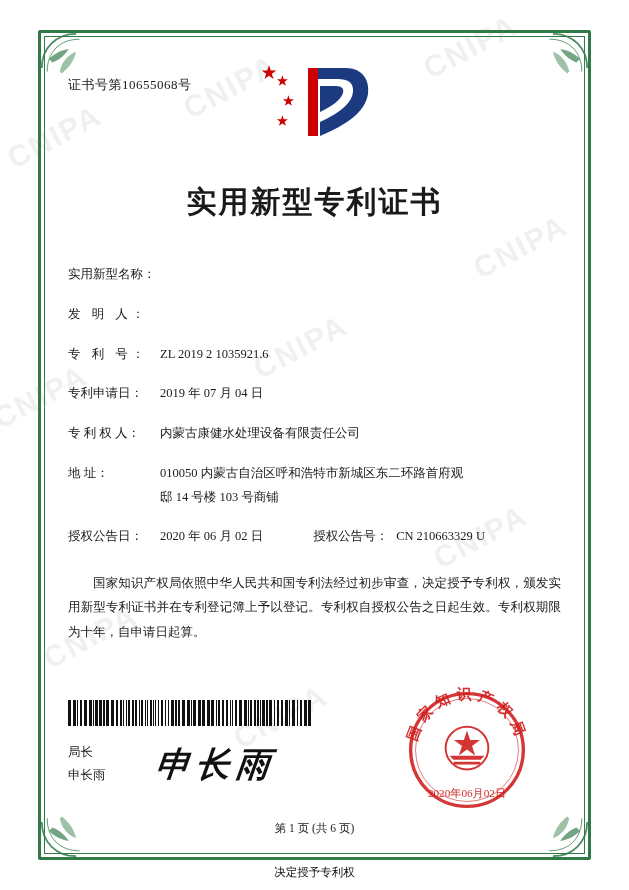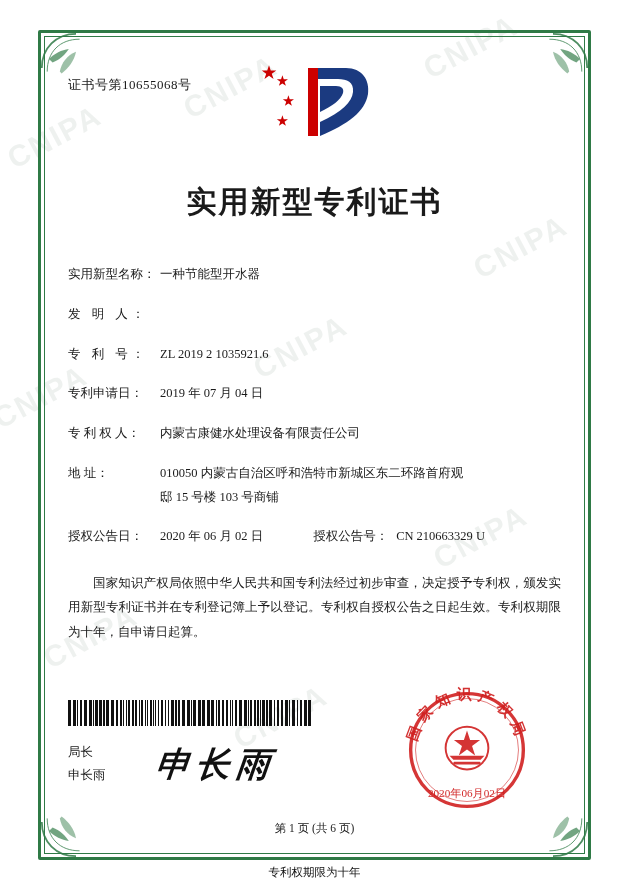--- a/index.html
+++ b/index.html
@@ -304,21 +304,20 @@
     <div class="qr">
       <div class="qrgrid" id="qrgrid"><i></i><i></i><i></i><i></i><i></i><i></i><i></i><i style="background: rgb(255, 255, 255);"></i><i style="background: rgb(255, 255, 255);"></i><i></i><i style="background: rgb(255, 255, 255);"></i><i></i><i style="background: rgb(255, 255, 255);"></i><i style="background: rgb(255, 255, 255);"></i><i></i><i></i><i></i><i></i><i></i><i></i><i></i><i></i><i style="background: rgb(255, 255, 255);"></i><i style="background: rgb(255, 255, 255);"></i><i style="background: rgb(255, 255, 255);"></i><i style="background: rgb(255, 255, 255);"></i><i style="background: rgb(255, 255, 255);"></i><i></i><i style="background: rgb(255, 255, 255);"></i><i style="background: rgb(255, 255, 255);"></i><i></i><i></i><i></i><i></i><i style="background: rgb(255, 255, 255);"></i><i></i><i style="background: rgb(255, 255, 255);"></i><i style="background: rgb(255, 255, 255);"></i><i style="background: rgb(255, 255, 255);"></i><i style="background: rgb(255, 255, 255);"></i><i style="background: rgb(255, 255, 255);"></i><i></i><i></i><i style="background: rgb(255, 255, 255);"></i><i></i><i></i><i></i><i style="background: rgb(255, 255, 255);"></i><i></i><i style="background: rgb(255, 255, 255);"></i><i></i><i></i><i></i><i></i><i style="background: rgb(255, 255, 255);"></i><i style="background: rgb(255, 255, 255);"></i><i></i><i style="background: rgb(255, 255, 255);"></i><i></i><i></i><i></i><i style="background: rgb(255, 255, 255);"></i><i></i><i></i><i style="background: rgb(255, 255, 255);"></i><i></i><i></i><i></i><i style="background: rgb(255, 255, 255);"></i><i></i><i style="background: rgb(255, 255, 255);"></i><i style="background: rgb(255, 255, 255);"></i><i></i><i style="background: rgb(255, 255, 255);"></i><i style="background: rgb(255, 255, 255);"></i><i style="background: rgb(255, 255, 255);"></i><i style="background: rgb(255, 255, 255);"></i><i></i><i style="background: rgb(255, 255, 255);"></i><i></i><i></i><i></i><i style="background: rgb(255, 255, 255);"></i><i></i><i></i><i style="background: rgb(255, 255, 255);"></i><i></i><i></i><i></i><i style="background: rgb(255, 255, 255);"></i><i></i><i style="background: rgb(255, 255, 255);"></i><i style="background: rgb(255, 255, 255);"></i><i></i><i></i><i style="background: rgb(255, 255, 255);"></i><i style="background: rgb(255, 255, 255);"></i><i style="background: rgb(255, 255, 255);"></i><i></i><i style="background: rgb(255, 255, 255);"></i><i></i><i></i><i></i><i style="background: rgb(255, 255, 255);"></i><i></i><i></i><i style="background: rgb(255, 255, 255);"></i><i style="background: rgb(255, 255, 255);"></i><i style="background: rgb(255, 255, 255);"></i><i style="background: rgb(255, 255, 255);"></i><i style="background: rgb(255, 255, 255);"></i><i></i><i style="background: rgb(255, 255, 255);"></i><i style="background: rgb(255, 255, 255);"></i><i style="background: rgb(255, 255, 255);"></i><i></i><i style="background: rgb(255, 255, 255);"></i><i></i><i style="background: rgb(255, 255, 255);"></i><i></i><i style="background: rgb(255, 255, 255);"></i><i style="background: rgb(255, 255, 255);"></i><i style="background: rgb(255, 255, 255);"></i><i style="background: rgb(255, 255, 255);"></i><i style="background: rgb(255, 255, 255);"></i><i></i><i></i><i></i><i></i><i></i><i></i><i></i><i></i><i style="background: rgb(255, 255, 255);"></i><i style="background: rgb(255, 255, 255);"></i><i></i><i></i><i style="background: rgb(255, 255, 255);"></i><i></i><i style="background: rgb(255, 255, 255);"></i><i></i><i></i><i></i><i></i><i></i><i></i><i></i><i style="background: rgb(255, 255, 255);"></i><i style="background: rgb(255, 255, 255);"></i><i style="background: rgb(255, 255, 255);"></i><i style="background: rgb(255, 255, 255);"></i><i style="background: rgb(255, 255, 255);"></i><i style="background: rgb(255, 255, 255);"></i><i style="background: rgb(255, 255, 255);"></i><i style="background: rgb(255, 255, 255);"></i><i></i><i></i><i></i><i></i><i></i><i style="background: rgb(255, 255, 255);"></i><i style="background: rgb(255, 255, 255);"></i><i style="background: rgb(255, 255, 255);"></i><i style="background: rgb(255, 255, 255);"></i><i style="background: rgb(255, 255, 255);"></i><i style="background: rgb(255, 255, 255);"></i><i style="background: rgb(255, 255, 255);"></i><i style="background: rgb(255, 255, 255);"></i><i style="background: rgb(255, 255, 255);"></i><i style="background: rgb(255, 255, 255);"></i><i></i><i></i><i></i><i></i><i style="background: rgb(255, 255, 255);"></i><i style="background: rgb(255, 255, 255);"></i><i></i><i style="background: rgb(255, 255, 255);"></i><i></i><i></i><i></i><i style="background: rgb(255, 255, 255);"></i><i style="background: rgb(255, 255, 255);"></i><i style="background: rgb(255, 255, 255);"></i><i></i><i></i><i></i><i style="background: rgb(255, 255, 255);"></i><i style="background: rgb(255, 255, 255);"></i><i></i><i></i><i style="background: rgb(255, 255, 255);"></i><i style="background: rgb(255, 255, 255);"></i><i style="background: rgb(255, 255, 255);"></i><i></i><i style="background: rgb(255, 255, 255);"></i><i style="background: rgb(255, 255, 255);"></i><i style="background: rgb(255, 255, 255);"></i><i></i><i></i><i style="background: rgb(255, 255, 255);"></i><i style="background: rgb(255, 255, 255);"></i><i style="background: rgb(255, 255, 255);"></i><i></i><i></i><i></i><i></i><i style="background: rgb(255, 255, 255);"></i><i style="background: rgb(255, 255, 255);"></i><i></i><i style="background: rgb(255, 255, 255);"></i><i></i><i></i><i style="background: rgb(255, 255, 255);"></i><i style="background: rgb(255, 255, 255);"></i><i style="background: rgb(255, 255, 255);"></i><i style="background: rgb(255, 255, 255);"></i><i style="background: rgb(255, 255, 255);"></i><i></i><i style="background: rgb(255, 255, 255);"></i><i style="background: rgb(255, 255, 255);"></i><i style="background: rgb(255, 255, 255);"></i><i style="background: rgb(255, 255, 255);"></i><i style="background: rgb(255, 255, 255);"></i><i></i><i style="background: rgb(255, 255, 255);"></i><i style="background: rgb(255, 255, 255);"></i><i style="background: rgb(255, 255, 255);"></i><i></i><i style="background: rgb(255, 255, 255);"></i><i style="background: rgb(255, 255, 255);"></i><i style="background: rgb(255, 255, 255);"></i><i style="background: rgb(255, 255, 255);"></i><i style="background: rgb(255, 255, 255);"></i><i style="background: rgb(255, 255, 255);"></i><i style="background: rgb(255, 255, 255);"></i><i></i><i style="background: rgb(255, 255, 255);"></i><i></i><i></i><i style="background: rgb(255, 255, 255);"></i><i></i><i></i><i></i><i></i><i></i><i style="background: rgb(255, 255, 255);"></i><i></i><i style="background: rgb(255, 255, 255);"></i><i style="background: rgb(255, 255, 255);"></i><i style="background: rgb(255, 255, 255);"></i><i></i><i style="background: rgb(255, 255, 255);"></i><i style="background: rgb(255, 255, 255);"></i><i style="background: rgb(255, 255, 255);"></i><i style="background: rgb(255, 255, 255);"></i><i></i><i style="background: rgb(255, 255, 255);"></i><i style="background: rgb(255, 255, 255);"></i><i></i><i style="background: rgb(255, 255, 255);"></i><i></i><i></i><i style="background: rgb(255, 255, 255);"></i><i style="background: rgb(255, 255, 255);"></i><i></i><i style="background: rgb(255, 255, 255);"></i><i style="background: rgb(255, 255, 255);"></i><i></i><i></i><i></i><i style="background: rgb(255, 255, 255);"></i><i style="background: rgb(255, 255, 255);"></i><i style="background: rgb(255, 255, 255);"></i><i style="background: rgb(255, 255, 255);"></i><i style="background: rgb(255, 255, 255);"></i><i style="background: rgb(255, 255, 255);"></i><i style="background: rgb(255, 255, 255);"></i><i style="background: rgb(255, 255, 255);"></i><i style="background: rgb(255, 255, 255);"></i><i style="background: rgb(255, 255, 255);"></i><i style="background: rgb(255, 255, 255);"></i><i></i><i></i><i style="background: rgb(255, 255, 255);"></i><i style="background: rgb(255, 255, 255);"></i><i style="background: rgb(255, 255, 255);"></i><i style="background: rgb(255, 255, 255);"></i><i style="background: rgb(255, 255, 255);"></i><i style="background: rgb(255, 255, 255);"></i><i style="background: rgb(255, 255, 255);"></i><i style="background: rgb(255, 255, 255);"></i><i style="background: rgb(255, 255, 255);"></i><i></i><i></i><i></i><i></i><i></i><i></i><i></i><i></i><i style="background: rgb(255, 255, 255);"></i><i style="background: rgb(255, 255, 255);"></i><i style="background: rgb(255, 255, 255);"></i><i style="background: rgb(255, 255, 255);"></i><i style="background: rgb(255, 255, 255);"></i><i style="background: rgb(255, 255, 255);"></i><i></i><i></i><i></i><i></i><i></i><i></i><i></i><i style="background: rgb(255, 255, 255);"></i><i></i><i style="background: rgb(255, 255, 255);"></i><i style="background: rgb(255, 255, 255);"></i><i style="background: rgb(255, 255, 255);"></i><i style="background: rgb(255, 255, 255);"></i><i style="background: rgb(255, 255, 255);"></i><i></i><i style="background: rgb(255, 255, 255);"></i><i style="background: rgb(255, 255, 255);"></i><i></i><i></i><i style="background: rgb(255, 255, 255);"></i><i style="background: rgb(255, 255, 255);"></i><i></i><i></i><i style="background: rgb(255, 255, 255);"></i><i style="background: rgb(255, 255, 255);"></i><i style="background: rgb(255, 255, 255);"></i><i></i><i style="background: rgb(255, 255, 255);"></i><i style="background: rgb(255, 255, 255);"></i><i></i><i style="background: rgb(255, 255, 255);"></i><i></i><i></i><i></i><i style="background: rgb(255, 255, 255);"></i><i></i><i style="background: rgb(255, 255, 255);"></i><i></i><i style="background: rgb(255, 255, 255);"></i><i style="background: rgb(255, 255, 255);"></i><i></i><i></i><i></i><i></i><i style="background: rgb(255, 255, 255);"></i><i style="background: rgb(255, 255, 255);"></i><i style="background: rgb(255, 255, 255);"></i><i style="background: rgb(255, 255, 255);"></i><i style="background: rgb(255, 255, 255);"></i><i style="background: rgb(255, 255, 255);"></i><i></i><i style="background: rgb(255, 255, 255);"></i><i></i><i></i><i></i><i style="background: rgb(255, 255, 255);"></i><i></i><i style="background: rgb(255, 255, 255);"></i><i></i><i></i><i style="background: rgb(255, 255, 255);"></i><i style="background: rgb(255, 255, 255);"></i><i style="background: rgb(255, 255, 255);"></i><i style="background: rgb(255, 255, 255);"></i><i style="background: rgb(255, 255, 255);"></i><i style="background: rgb(255, 255, 255);"></i><i></i><i style="background: rgb(255, 255, 255);"></i><i style="background: rgb(255, 255, 255);"></i><i></i><i></i><i></i><i style="background: rgb(255, 255, 255);"></i><i></i><i></i><i></i><i style="background: rgb(255, 255, 255);"></i><i></i><i style="background: rgb(255, 255, 255);"></i><i></i><i style="background: rgb(255, 255, 255);"></i><i></i><i style="background: rgb(255, 255, 255);"></i><i style="background: rgb(255, 255, 255);"></i><i></i><i></i><i style="background: rgb(255, 255, 255);"></i><i style="background: rgb(255, 255, 255);"></i><i style="background: rgb(255, 255, 255);"></i><i style="background: rgb(255, 255, 255);"></i><i></i><i style="background: rgb(255, 255, 255);"></i><i></i><i style="background: rgb(255, 255, 255);"></i><i style="background: rgb(255, 255, 255);"></i><i style="background: rgb(255, 255, 255);"></i><i style="background: rgb(255, 255, 255);"></i><i style="background: rgb(255, 255, 255);"></i><i></i><i style="background: rgb(255, 255, 255);"></i><i style="background: rgb(255, 255, 255);"></i><i></i><i style="background: rgb(255, 255, 255);"></i><i style="background: rgb(255, 255, 255);"></i><i style="background: rgb(255, 255, 255);"></i><i style="background: rgb(255, 255, 255);"></i><i></i><i></i><i style="background: rgb(255, 255, 255);"></i><i></i><i style="background: rgb(255, 255, 255);"></i><i></i><i style="background: rgb(255, 255, 255);"></i><i></i><i></i><i></i><i></i><i></i><i></i><i></i><i style="background: rgb(255, 255, 255);"></i><i style="background: rgb(255, 255, 255);"></i><i style="background: rgb(255, 255, 255);"></i><i style="background: rgb(255, 255, 255);"></i><i></i><i></i><i></i><i style="background: rgb(255, 255, 255);"></i><i></i><i style="background: rgb(255, 255, 255);"></i><i style="background: rgb(255, 255, 255);"></i><i style="background: rgb(255, 255, 255);"></i><i></i><i></i></div>
     </div>
 
     <div class="title">实用新型专利证书</div>
 
     <div class="fields">
 
       <div class="field-row">
         <div class="field-label">实用新型名称：</div>
-        <div class="field-value">一种节能型开水器</div>
       </div>
 
       <div class="field-row">
         <div class="field-label sp1">发 明 人：</div>
       </div>
 
       <div class="field-row">
         <div class="field-label sp1">专 利 号：</div>
         <div class="field-value">ZL 2019 2 1035921.6</div>
       </div>
@@ -330,21 +329,21 @@
 
       <div class="field-row">
         <div class="field-label">专 利 权 人：</div>
         <div class="field-value">内蒙古康健水处理设备有限责任公司</div>
       </div>
 
       <div class="field-row">
         <div class="field-label">地       址：</div>
         <div class="field-value two-line">
           <span>010050 内蒙古自治区呼和浩特市新城区东二环路首府观</span>
-          <span class="l2">邸 15 号楼 103 号商铺</span>
+          <span class="l2">邸 14 号楼 103 号商铺</span>
         </div>
       </div>
 
       <div class="field-row double">
         <div class="col left">
           <div class="field-label">授权公告日：</div>
           <div>2020 年 06 月 02 日</div>
         </div>
         <div class="col right">
           <div class="field-label" style="width:auto; margin-right:8px;">授权公告号：</div>
@@ -452,15 +451,15 @@
         <rect x="56" y="82" width="28" height="3" rx="1"></rect>
         <path d="M52 76 L88 76 L84 80 L56 80 Z"></path>
       </g>
       <text x="70" y="118" text-anchor="middle" font-family="Liberation Serif, serif" font-size="11.5" fill="#d02020" opacity=".95">2020年06月02日</text>
     </svg>
 
     <div class="page-num">第 1 页 (共 6 页)</div>
 
   </div>
 
-  <div class="footer-note">专利权期限为十年</div>
+  <div class="footer-note">决定授予专利权</div>
 
 </div>
 
 </body></html>

